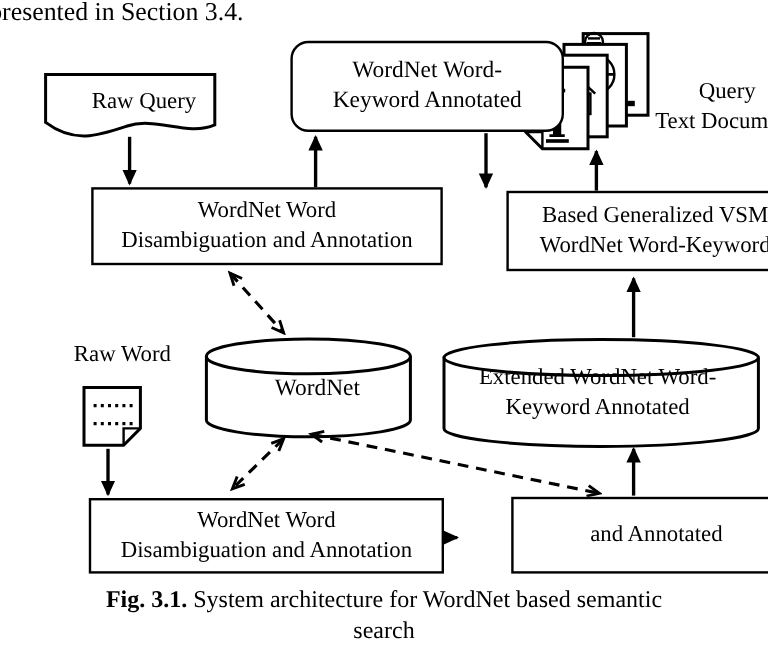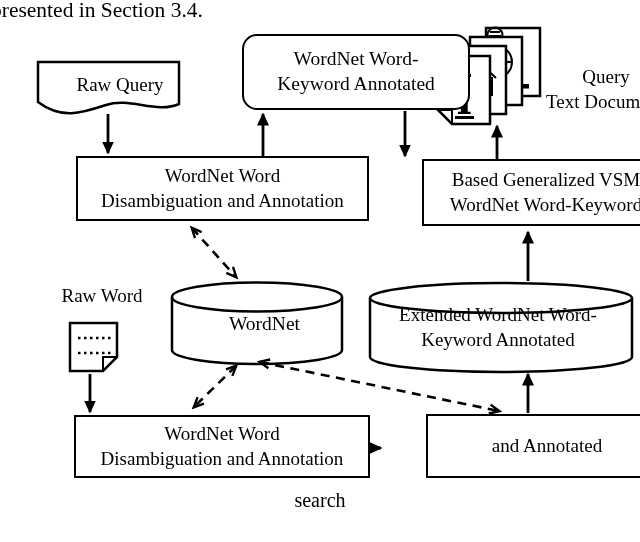--- a/index.html
+++ b/index.html
@@ -143,16 +143,17 @@
   <div class="box" style="left:33px;top:415px;width:296px;height:63px;">
     <span>WordNet Word</span>
     <span>Disambiguation and Annotation</span>
   </div>
 
   <div class="box" style="left:385px;top:414px;width:242px;height:64px;">
     <span>and Annotated</span>
   </div>
 
   <div class="caption">
+    <div><b>Fig. 3.1.</b> <span>System architecture for WordNet based semantic</span></div>
     <div>search</div>
   </div>
 
 </div>
 
 </body></html>

